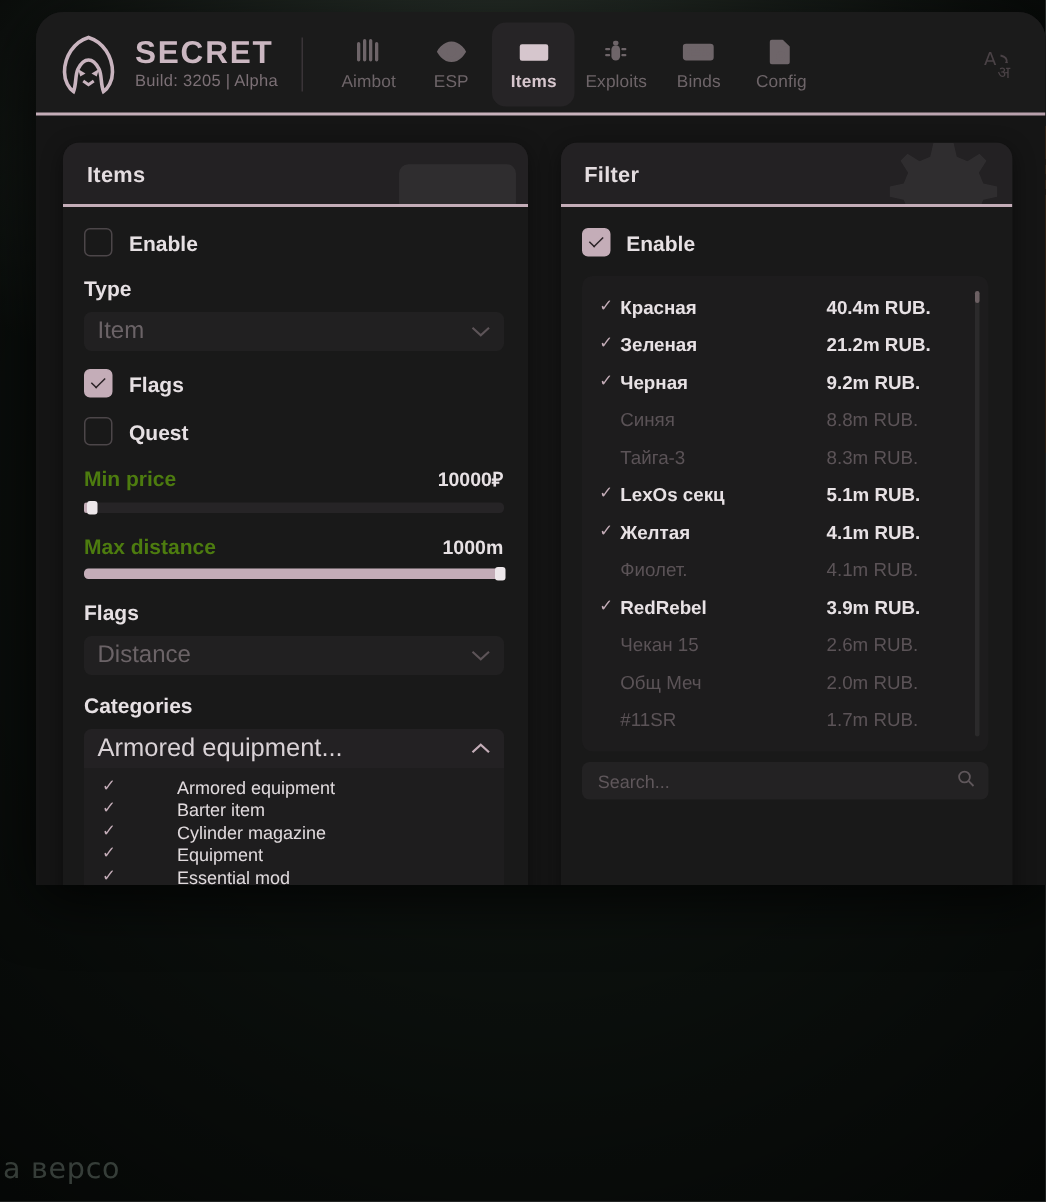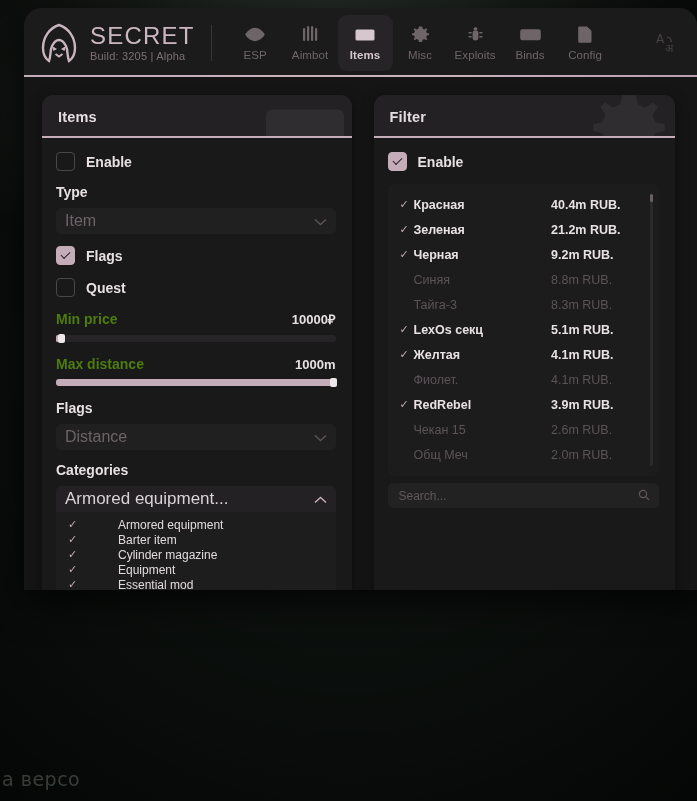--- a/index.html
+++ b/index.html
@@ -73,21 +73,21 @@
     content: "";
     position: absolute; left: 0; right: 0; bottom: 0;
     height: 2px;
     background: linear-gradient(90deg, #c4adb8 0%, #c9b3bd 60%, #b8a0ac 100%);
   }
 
   .brand { display: flex; align-items: center; gap: 10px; }
   .brand-logo { width: 42px; height: 42px; }
   .brand-text { display: flex; flex-direction: column; justify-content: center; }
   .brand-title {
-    font-size: 24px; font-weight: 400; letter-spacing: 1.2px;
+    font-size: 21px; font-weight: 700; letter-spacing: 1.2px;
     color: #cbb7c1; line-height: 1.05;
   }
   .brand-sub {
     font-size: 11px; color: #7c7076; letter-spacing: .2px; margin-top: 1px;
   }
 
   .divider-v {
     width: 1px; height: 36px; background: #3a3438; margin: 0 16px 0 16px;
   }
 
@@ -311,59 +311,50 @@
         <span class="brand-sub">Build: 3205 | Alpha</span>
       </span>
     </div>
 
     <div class="divider-v"></div>
 
     <div id="tabs">
 
       <div class="tab">
         <span class="tab-ico">
-          <svg width="20" height="19" viewBox="0 0 20 19">
-            <path d="M10 3.5 C4.5 3.5 1.2 9.5 1.2 9.5 C1.2 9.5 4.5 15.5 10 15.5 C15.5 15.5 18.8 9.5 18.8 9.5 C18.8 9.5 15.5 3.5 10 3.5 Z" fill="none" stroke="#6e6569" stroke-width="1.7"></path>
-            <circle cx="10" cy="9.5" r="3.1"></circle>
-          </svg>
-        </span>
-        <span class="tab-lbl">ESP</span>
-      </div>
-
-      <div class="tab">
-        <span class="tab-ico">
           <svg width="19" height="19" viewBox="0 0 19 19">
             <rect x="2" y="3" width="2.2" height="13" rx="1.1"></rect>
             <rect x="6" y="1" width="2.2" height="15" rx="1.1"></rect>
             <rect x="10" y="1" width="2.2" height="15" rx="1.1"></rect>
             <rect x="14" y="3" width="2.2" height="13" rx="1.1"></rect>
           </svg>
         </span>
         <span class="tab-lbl">Aimbot</span>
       </div>
 
+      <div class="tab">
+        <span class="tab-ico">
+          <svg width="20" height="19" viewBox="0 0 20 19">
+            <path d="M10 3.5 C4.5 3.5 1.2 9.5 1.2 9.5 C1.2 9.5 4.5 15.5 10 15.5 C15.5 15.5 18.8 9.5 18.8 9.5 C18.8 9.5 15.5 3.5 10 3.5 Z" fill="none" stroke="#6e6569" stroke-width="1.7"></path>
+            <circle cx="10" cy="9.5" r="3.1"></circle>
+          </svg>
+        </span>
+        <span class="tab-lbl">ESP</span>
+      </div>
+
       <div class="tab active">
         <span class="tab-ico">
           <svg width="20" height="19" viewBox="0 0 20 19">
             <path d="M2 4.5 h16 a1.5 1.5 0 0 1 1.5 1.5 v8 a1.5 1.5 0 0 1 -1.5 1.5 h-16 a1.5 1.5 0 0 1 -1.5 -1.5 v-8 a1.5 1.5 0 0 1 1.5 -1.5 Z"></path>
             <rect x="5" y="7.6" width="10" height="4.6" rx="2.3" fill="#262426"></rect>
           </svg>
         </span>
         <span class="tab-lbl">Items</span>
       </div>
 
-      <div class="tab">
-        <span class="tab-ico">
-          <svg width="19" height="19" viewBox="0 0 19 19">
-            <path d="M9.5 1.5 l1.6 0 .5 2.2 1.7 .7 1.9-1.2 1.1 1.1 -1.2 1.9 .7 1.7 2.2 .5 0 1.6 -2.2 .5 -.7 1.7 1.2 1.9 -1.1 1.1 -1.9-1.2 -1.7 .7 -.5 2.2 -1.6 0 -1.6 0 -.5-2.2 -1.7-.7 -1.9 1.2 -1.1-1.1 1.2-1.9 -.7-1.7 -2.2-.5 0-1.6 2.2-.5 .7-1.7 -1.2-1.9 1.1-1.1 1.9 1.2 1.7-.7 .5-2.2 z"></path>
-            <circle cx="9.5" cy="9.5" r="2.9" fill="#1b1b1b"></circle>
-          </svg>
-        </span>
-        <span class="tab-lbl">Misc</span>
-      </div>
 
       <div class="tab">
         <span class="tab-ico">
           <svg width="19" height="19" viewBox="0 0 19 19">
             <rect x="6.6" y="5.2" width="5.8" height="10.2" rx="2.9"></rect>
             <rect x="7.6" y="2.2" width="3.8" height="3" rx="1.5"></rect>
             <rect x="2.4" y="7" width="3.4" height="1.5" rx=".7"></rect>
             <rect x="13.2" y="7" width="3.4" height="1.5" rx=".7"></rect>
             <rect x="2.4" y="11" width="3.4" height="1.5" rx=".7"></rect>
             <rect x="13.2" y="11" width="3.4" height="1.5" rx=".7"></rect>
@@ -583,20 +574,25 @@
               <div class="flt-row off">
                 <span class="tick"></span>
                 <span class="flt-name">Чекан 15</span>
                 <span class="flt-val">2.6m RUB.</span>
               </div>
               <div class="flt-row off">
                 <span class="tick"></span>
                 <span class="flt-name">Общ Меч</span>
                 <span class="flt-val">2.0m RUB.</span>
               </div>
+              <div class="flt-row off">
+                <span class="tick"></span>
+                <span class="flt-name">#11SR</span>
+                <span class="flt-val">1.7m RUB.</span>
+              </div>
             </div>
           <div id="flt-scrollbar">
             <div class="grip"></div>
           </div>
         </div>
 
         <div id="search-box">
           <input type="text" placeholder="Search..." style="">
           <span id="search-icon">
             <svg width="12" height="12" viewBox="0 0 12 12">

